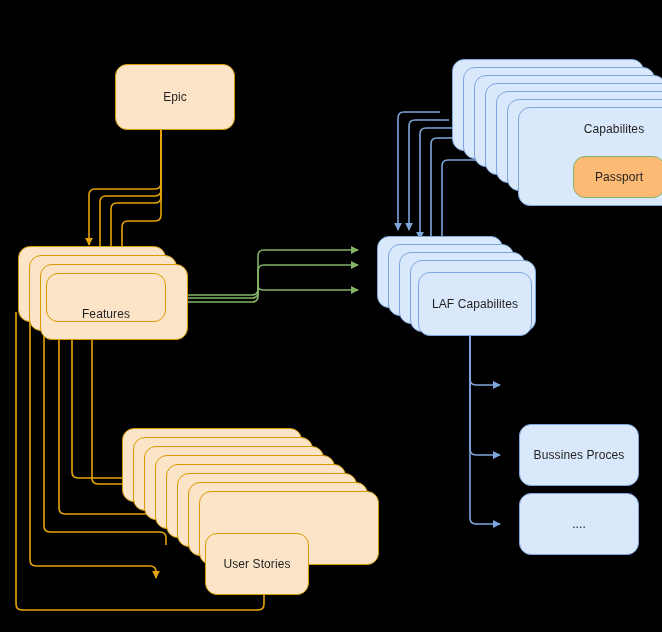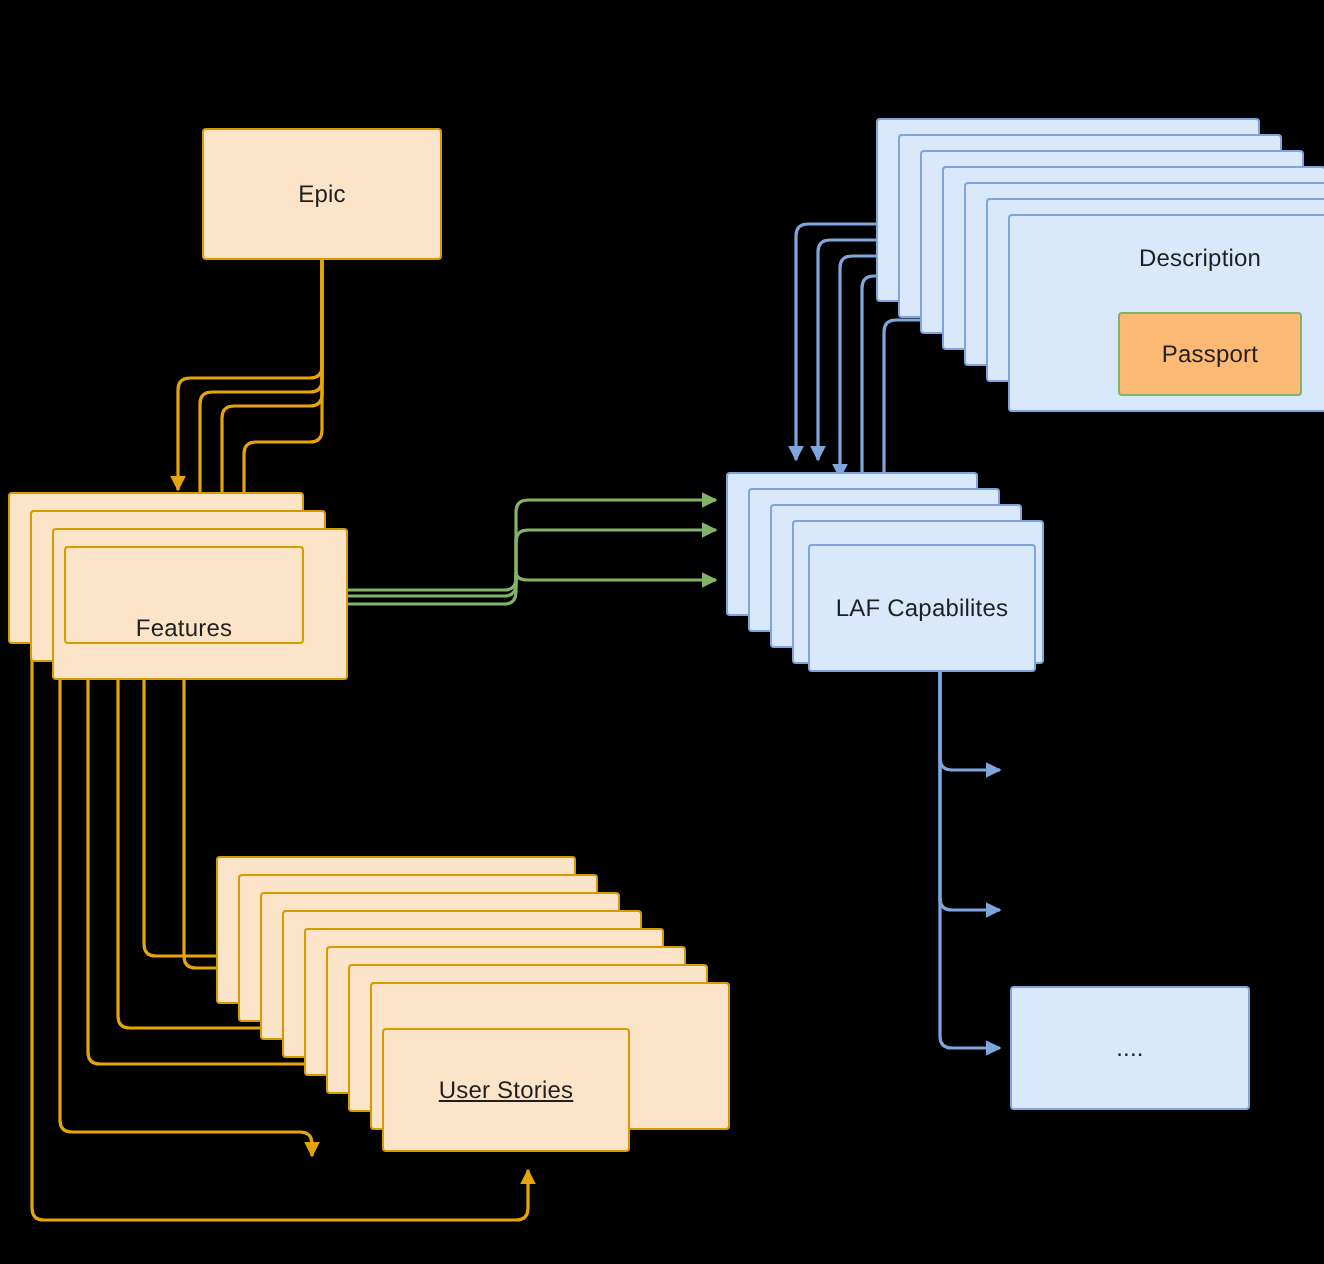--- a/index.html
+++ b/index.html
@@ -22,29 +22,30 @@
     position: absolute;
     left: 0;
     top: 0;
     width: 662px;
     height: 632px;
     pointer-events: none;
   }
   .node {
     position: absolute;
     box-sizing: border-box;
-    border-radius: 2px;
+    border-radius: 12px;
     display: flex;
     align-items: center;
     justify-content: center;
     font-size: 12px;
     line-height: 1.2;
     text-align: center;
     color: #1f1f1f;
     letter-spacing: 0.1px;
+    margin-left: 14px;
   }
   .orange {
     background: #fce4c8;
     border: 1px solid #d79b00;
   }
   .blue {
     background: #dae8fc;
     border: 1px solid #7ea6dc;
   }
   .green {
@@ -138,49 +139,52 @@
 
   <div class="stack">
     <div class="node orange" style="left:108px; top:428px; width:180px; height:74px;"></div>
     <div class="node orange" style="left:119px; top:437px; width:180px; height:74px;"></div>
     <div class="node orange" style="left:130px; top:446px; width:180px; height:74px;"></div>
     <div class="node orange" style="left:141px; top:455px; width:180px; height:74px;"></div>
     <div class="node orange" style="left:152px; top:464px; width:180px; height:74px;"></div>
     <div class="node orange" style="left:163px; top:473px; width:180px; height:74px;"></div>
     <div class="node orange" style="left:174px; top:482px; width:180px; height:74px;"></div>
     <div class="node orange" style="left:185px; top:491px; width:180px; height:74px;"></div>
-    <div class="node orange" style="left:191px; top:514px; width:124px; height:62px;text-decoration:underline;">
+    <div class="node orange" style="left:191px; top:533px; width:104px; height:62px;">
       <span class="lbl">User Stories</span>
     </div>
   </div>
 
   <div class="stack">
     <div class="node blue" style="left:438px; top:59px; width:192px; height:92px;"></div>
     <div class="node blue" style="left:449px; top:67px; width:192px; height:92px;"></div>
     <div class="node blue" style="left:460px; top:75px; width:192px; height:92px;"></div>
     <div class="node blue" style="left:471px; top:83px; width:192px; height:92px;"></div>
     <div class="node blue" style="left:482px; top:91px; width:192px; height:92px;"></div>
     <div class="node blue" style="left:493px; top:99px; width:192px; height:92px;"></div>
     <div class="node blue" style="left:504px; top:107px; width:192px; height:99px; align-items:flex-start; padding-top:14px;">
-      <span class="lbl">Description</span>
+      <span class="lbl">Capabilites</span>
     </div>
     <div class="node green passport" style="left:559px; top:156px;">
       <span class="lbl">Passport</span>
     </div>
   </div>
 
   <div class="stack">
     <div class="node blue" style="left:363px; top:236px; width:126px; height:72px;"></div>
     <div class="node blue" style="left:374px; top:244px; width:126px; height:72px;"></div>
     <div class="node blue" style="left:385px; top:252px; width:126px; height:72px;"></div>
     <div class="node blue" style="left:396px; top:260px; width:126px; height:72px;"></div>
     <div class="node blue" style="left:404px; top:272px; width:114px; height:64px;">
       <span class="lbl">LAF Capabilites</span>
     </div>
   </div>
 
 
+  <div class="node blue" style="left:505px; top:424px; width:120px; height:62px;">
+    <span class="lbl">Bussines Proces</span>
+  </div>
 
   <div class="node blue" style="left:505px; top:493px; width:120px; height:62px;">
     <span class="lbl">....</span>
   </div>
 
 </div>
 
 </body></html>

